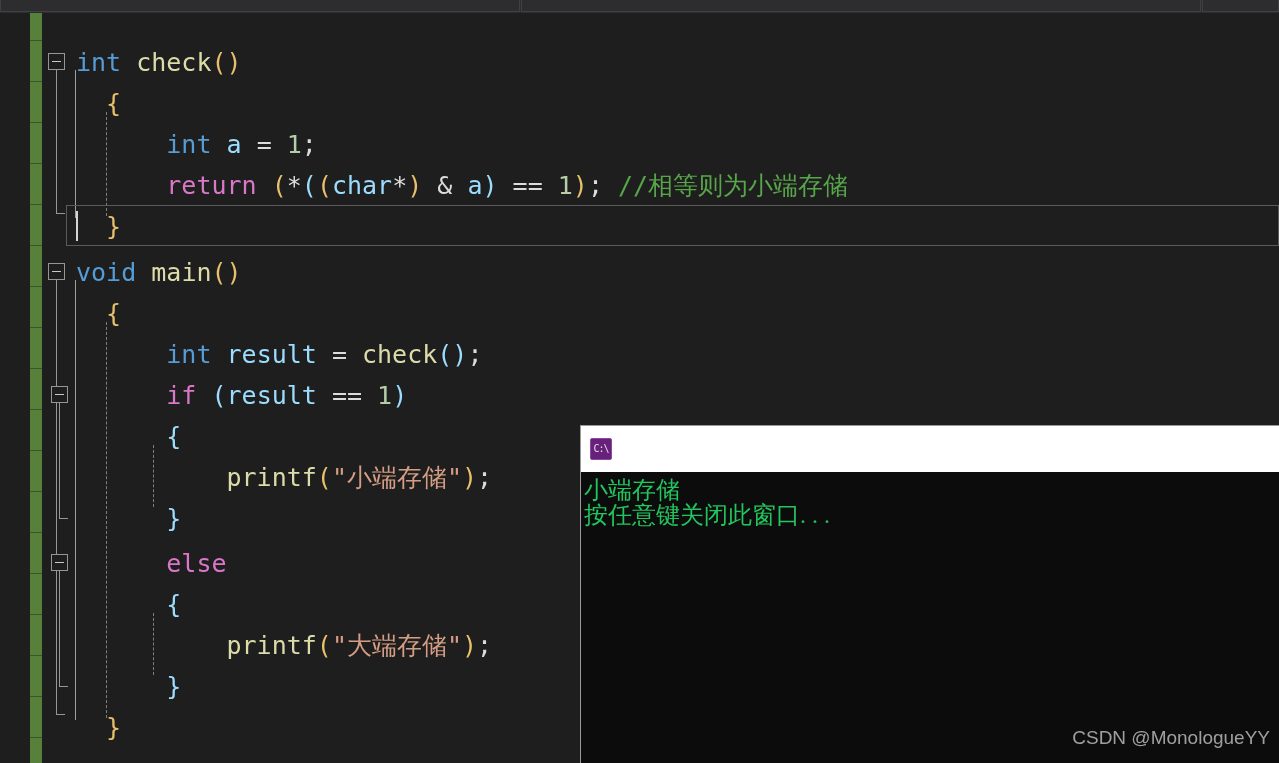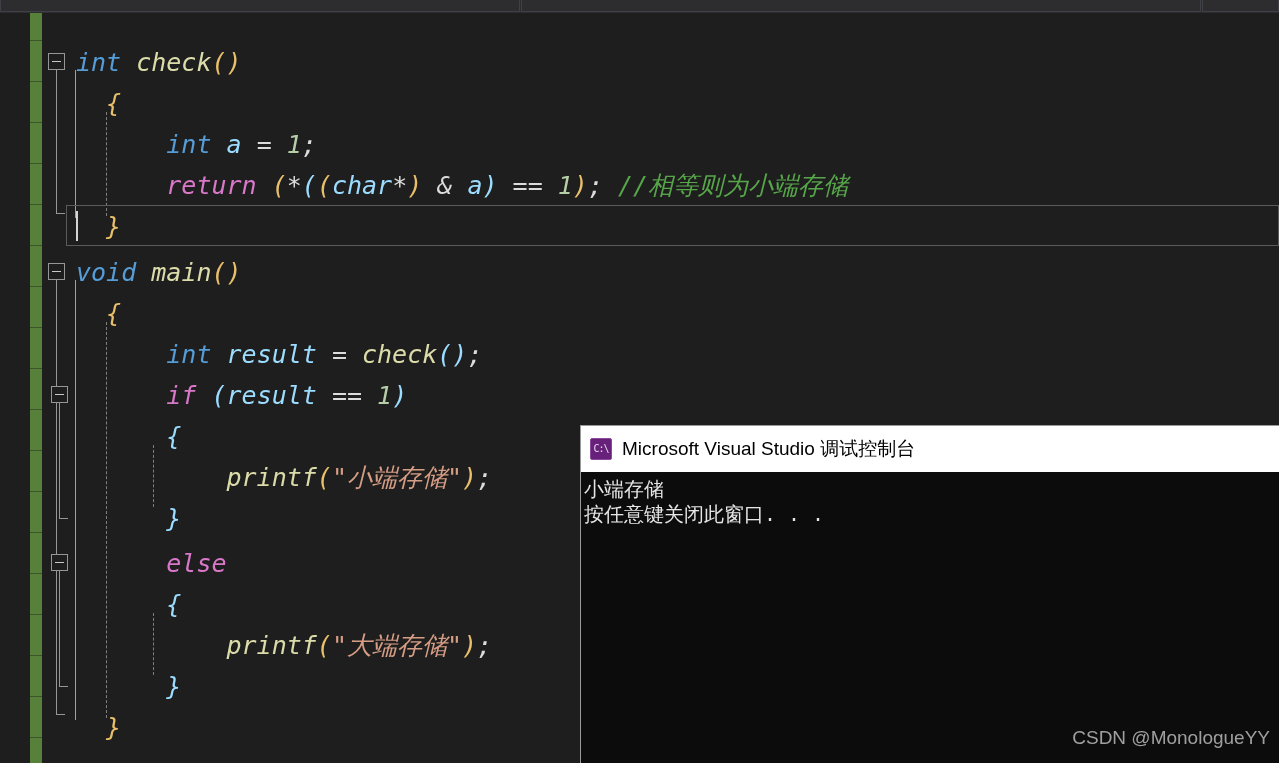--- a/index.html
+++ b/index.html
@@ -40,21 +40,20 @@
   #vs-top-bar .nav-left  { left: 0;    width: 520px; }
   #vs-top-bar .nav-mid   { left: 521px; width: 680px; }
   #vs-top-bar .nav-right { left: 1202px; width: 77px; }
 
   
   #editor {
     position: absolute;
     left: 0; top: 13px;
     width: 1042px; height: 750px;
     background: #1e1e1e;
-    font-style: italic;
   }
 
   
   #selection-margin {
     position: absolute;
     left: 0; top: 0;
     width: 30px; height: 750px;
     background: #1e1e1e;
   }
   
@@ -205,24 +204,24 @@
   }
   #console-title {
     color: #000000;
     font-family: "Liberation Sans", sans-serif;
     font-size: 19px;
     white-space: nowrap;
   }
   #console-body {
     position: relative;
     padding: 6px 0 0 3px;
-    font-family: Liberation Mono, monospace;
-    font-size: 20px;
+    font-family: Liberation Serif, serif;
+    font-size: 24px;
     line-height: 25px;
-    color: #e5e5e5;
+    color: #22c55e;
     white-space: pre;
     overflow: hidden;
   }
 
   
   #watermark {
     position: absolute;
     right: 9px; bottom: 14px;
     color: #b9b9b9;
     font-family: "Liberation Sans", sans-serif;
@@ -290,18 +289,17 @@
 
   <div id="current-line" style="top:192px;"></div>
   <div id="caret" style="left:76px; top:198px;"></div>
 
   <div id="code-layer"><div class="code-line" style="top: 29px;"><span class="t-key">int</span><span class="t-pun"> </span><span class="t-fn">check</span><span class="t-br1">()</span></div><div class="code-line" style="top: 70px;"><span class="t-br1">  {</span></div><div class="code-line" style="top: 111px;"><span class="t-pun">      </span><span class="t-key">int</span><span class="t-pun"> </span><span class="t-var">a</span><span class="t-pun"> = </span><span class="t-num">1</span><span class="t-pun">;</span></div><div class="code-line" style="top: 152px;"><span class="t-pun">      </span><span class="t-ctl">return</span><span class="t-pun"> </span><span class="t-br1">(</span><span class="t-pun">*</span><span class="t-br2">(</span><span class="t-br1">(</span><span class="t-var">char</span><span class="t-pun">*</span><span class="t-br1">)</span><span class="t-pun"> &amp; </span><span class="t-var">a</span><span class="t-br2">)</span><span class="t-pun"> == </span><span class="t-num">1</span><span class="t-br1">)</span><span class="t-pun">; </span><span class="t-cmt">//相等则为小端存储</span></div><div class="code-line" style="top: 193px;"><span class="t-br1">  }</span></div><div class="code-line" style="top: 239px;"><span class="t-key">void</span><span class="t-pun"> </span><span class="t-fn">main</span><span class="t-br1">()</span></div><div class="code-line" style="top: 280px;"><span class="t-br1">  {</span></div><div class="code-line" style="top: 321px;"><span class="t-pun">      </span><span class="t-key">int</span><span class="t-pun"> </span><span class="t-var">result</span><span class="t-pun"> = </span><span class="t-fn">check</span><span class="t-br2">()</span><span class="t-pun">;</span></div><div class="code-line" style="top: 362px;"><span class="t-pun">      </span><span class="t-ctl">if</span><span class="t-pun"> </span><span class="t-br2">(</span><span class="t-var">result</span><span class="t-pun"> == </span><span class="t-num">1</span><span class="t-br2">)</span></div><div class="code-line" style="top: 403px;"><span class="t-br2">      {</span></div><div class="code-line" style="top: 444px;"><span class="t-pun">          </span><span class="t-fn">printf</span><span class="t-br1">(</span><span class="t-str">"小端存储"</span><span class="t-br1">)</span><span class="t-pun">;</span></div><div class="code-line" style="top: 485px;"><span class="t-br2">      }</span></div><div class="code-line" style="top: 530px;"><span class="t-pun">      </span><span class="t-ctl">else</span></div><div class="code-line" style="top: 571px;"><span class="t-br2">      {</span></div><div class="code-line" style="top: 612px;"><span class="t-pun">          </span><span class="t-fn">printf</span><span class="t-br1">(</span><span class="t-str">"大端存储"</span><span class="t-br1">)</span><span class="t-pun">;</span></div><div class="code-line" style="top: 653px;"><span class="t-br2">      }</span></div><div class="code-line" style="top: 694px;"><span class="t-br1">  }</span></div></div>
 </div>
 
 <div id="console-window">
   <div id="console-titlebar">
     <span id="console-icon">C:\</span>
-    <span id="console-title">Microsoft Visual Studio 调试控制台</span>
   </div>
   <div id="console-body"><div>小端存储</div><div>按任意键关闭此窗口. . .</div></div>
 </div>
 
 <div id="watermark">CSDN @MonologueYY</div>
 
 </body></html>

